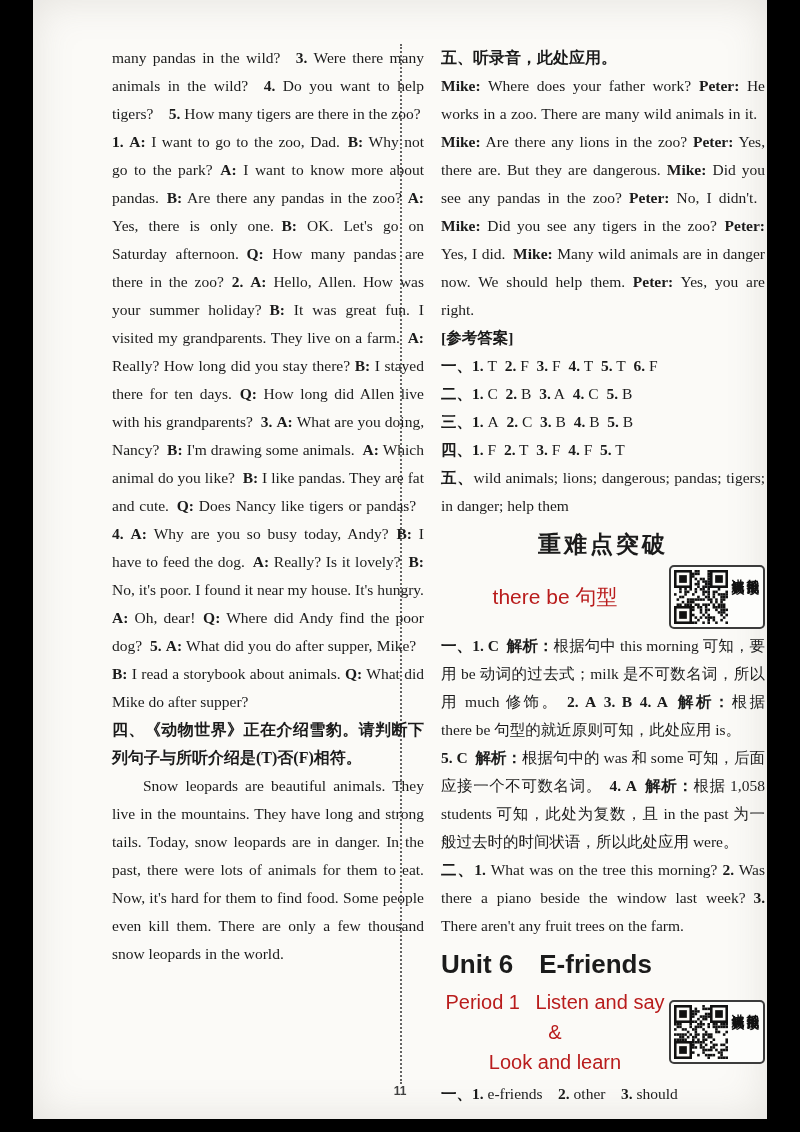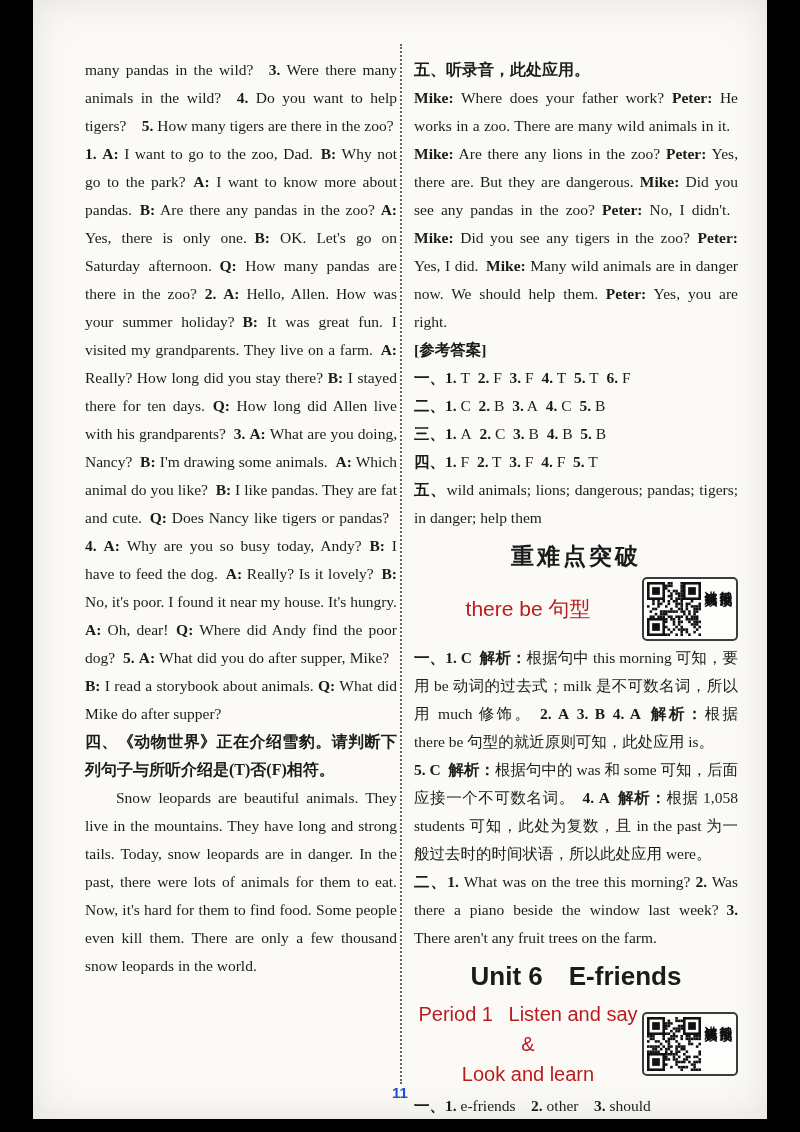--- a/index.html
+++ b/index.html
@@ -15,34 +15,34 @@
   .band-bottom{left:0;top:1119px;width:800px;height:13px;}
   .sheet{
     position:absolute;left:33px;top:0;width:734px;height:1119px;
     background:#fbfaf7;
     box-shadow:inset 0 0 40px rgba(120,115,105,0.18);
   }
   .divider{
     position:absolute;left:400px;top:44px;height:1040px;width:0;
     border-left:2px dotted #4a4a4a;opacity:.85;
   }
-  .col{position:absolute;top:56px;font-size:15.5px;line-height:28px;}
+  .col{position:absolute;top:44px;font-size:15.5px;line-height:28px;margin-left:27px;}
   .col-left{left:85px;width:312px;}
   .col-right{left:414px;width:324px;}
   .para{text-align:justify;}
   .para-indent{text-align:justify;text-indent:2em;}
   .zh-title{text-align:justify;font-weight:700;font-size:16px;}
   .answers-line{white-space:normal;}
   .center-zh{
     text-align:center;font-weight:700;font-size:23px;line-height:36px;
     letter-spacing:3px;margin:6px 0 2px 0;
     font-family:Liberation Sans, sans-serif;
   }
   .unit-heading{
-    text-align:center;font-weight:700;font-size:26px;line-height:40px;
+    font-weight:700;font-size:26px;line-height:40px;
     margin:4px 0 2px 0;
     font-family:"Liberation Sans","DejaVu Sans",sans-serif;
   }
   .qr-row{display:flex;align-items:center;margin:3px 0;}
   .qr-lines{
     flex:1;text-align:center;
     font-family:"Liberation Sans","DejaVu Sans",sans-serif;
     font-size:20px;line-height:30px;color:#b91c1c;
   }
   .qr-lines.large{font-size:21px;line-height:32px;}
@@ -54,21 +54,21 @@
   .qr-labels{display:flex;}
   .qr-label{
     writing-mode:vertical-rl;text-orientation:upright;
     font-size:12.5px;font-weight:700;line-height:15px;height:56px;
     letter-spacing:1px;color:#111;
     font-family:"Liberation Sans","DejaVu Sans",sans-serif;
   }
   .footer{
     position:absolute;left:33px;top:1084px;width:734px;text-align:center;
     font-family:"Liberation Sans","DejaVu Sans",sans-serif;
-    font-weight:700;font-size:15px;color:#1d4ed8;
+    font-weight:700;font-size:12px;color:#404040;
   }
   .bseg{font-weight:700;}
 </style>
 </head>
 <body>
 
 <div class="sheet"></div>
 <div class="scan-band band-left"></div>
 <div class="scan-band band-right"></div>
 <div class="scan-band band-bottom"></div>

